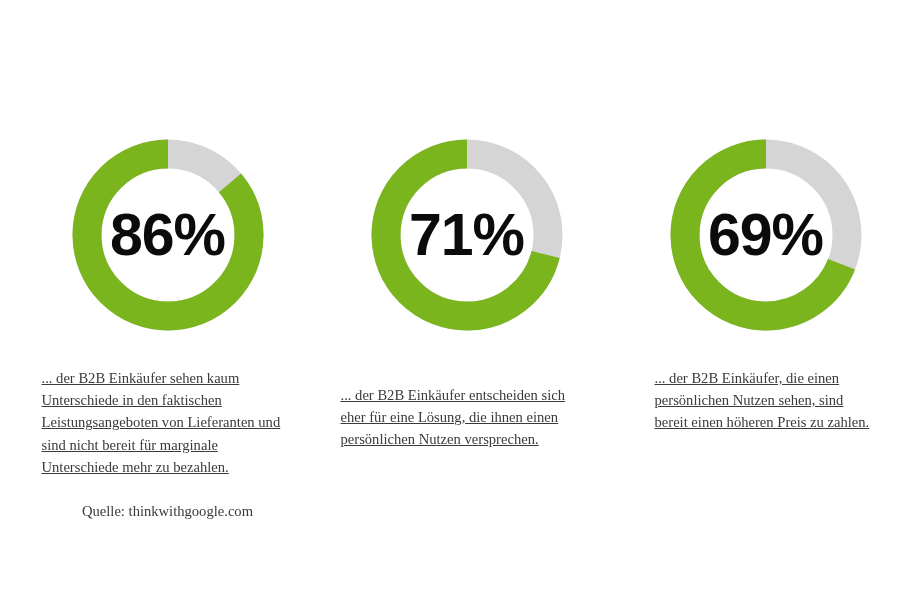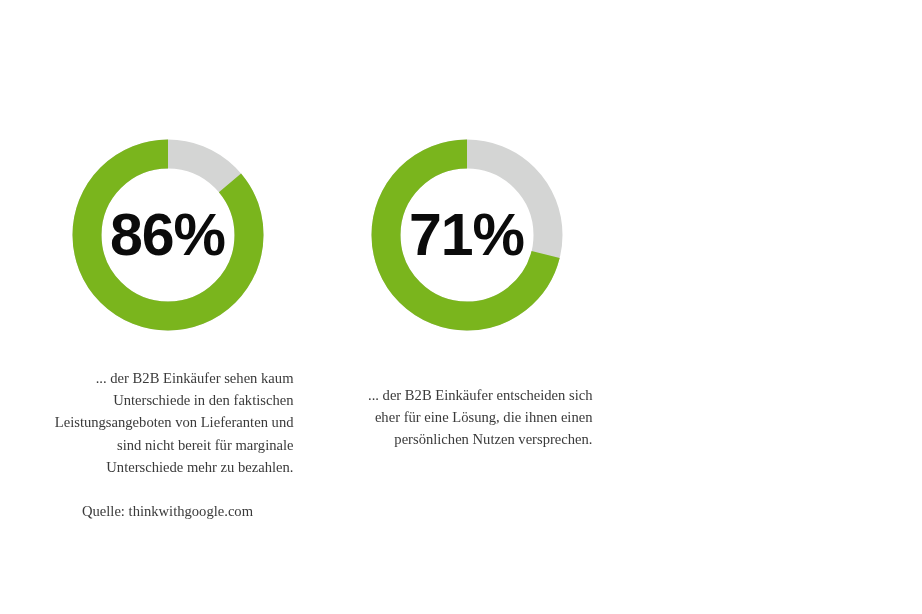--- a/index.html
+++ b/index.html
@@ -66,24 +66,25 @@
     font-size: 59px;
     letter-spacing: -1px;
     color: #0b0b0b;
     line-height: 1;
     user-select: none;
   }
 
   .caption {
     width: 248px;
     margin-top: 36px;
-    text-align: right;
+    text-align: left;
     font-size: 14.6px;
     line-height: 1.52;
     color: #3a3a3a;
+    text-decoration: underline;
   }
   .caption-1 { width: 252px; }
   .caption-2 { width: 252px; margin-top: 24px; }
   .caption-3 { width: 222px; margin-top: 36px; }
 
   .source {
     width: 252px;
     margin-top: 22px;
     text-align: center;
     font-size: 14.6px;
@@ -113,15 +114,25 @@
       <div class="donut-wrap">
         <svg class="donut-svg" viewBox="0 0 192 192">
           <circle cx="96" cy="96" r="81" fill="none" stroke="#d4d5d4" stroke-width="29"></circle>
           <circle id="arc2" cx="96" cy="96" r="81" fill="none" stroke="#7ab51d" stroke-width="29" stroke-dasharray="361.34598701589795 147.59202286564852" transform="rotate(-90 96 96) scale(1,-1) translate(0,-192)"></circle>
         </svg>
         <div class="donut-label">71%</div>
       </div>
       <div class="caption caption-2">... der B2B Einkäufer entscheiden sich eher für eine Lösung, die ihnen einen persönlichen Nutzen versprechen.</div>
     </div>
 
+    <div class="panel panel-3">
+      <div class="donut-wrap">
+        <svg class="donut-svg" viewBox="0 0 192 192">
+          <circle cx="96" cy="96" r="81" fill="none" stroke="#d4d5d4" stroke-width="29"></circle>
+          <circle id="arc3" cx="96" cy="96" r="81" fill="none" stroke="#7ab51d" stroke-width="29" stroke-dasharray="351.167226818267 157.77078306327945" transform="rotate(-90 96 96) scale(1,-1) translate(0,-192)"></circle>
+        </svg>
+        <div class="donut-label">69%</div>
+      </div>
+      <div class="caption caption-3">... der B2B Einkäufer, die einen persönlichen Nutzen sehen, sind bereit einen höheren Preis zu zahlen.</div>
+    </div>
 
   </div>
 </div>
 
 </body></html>

